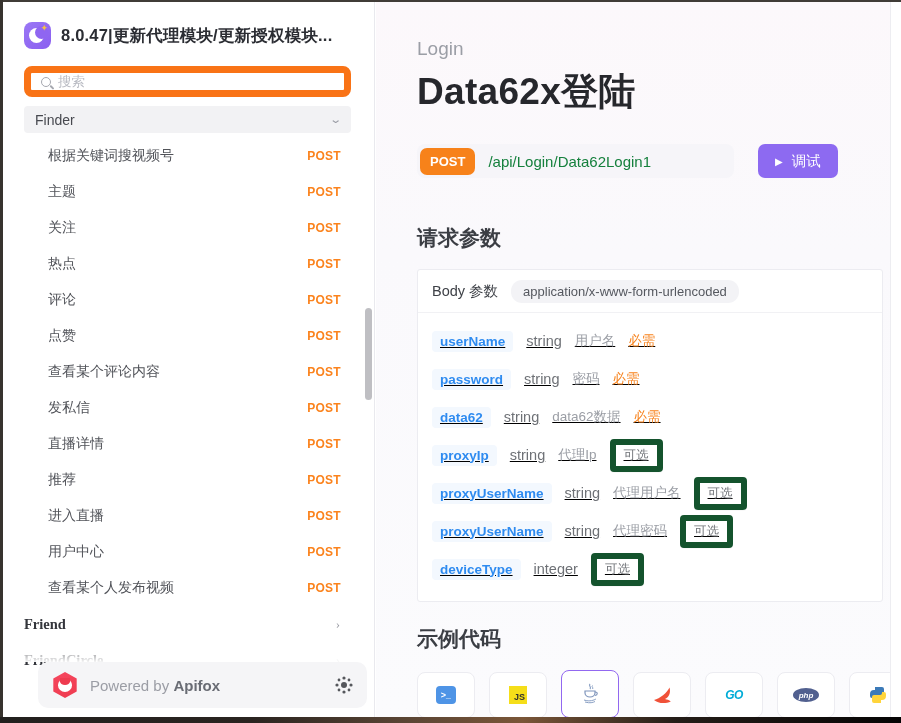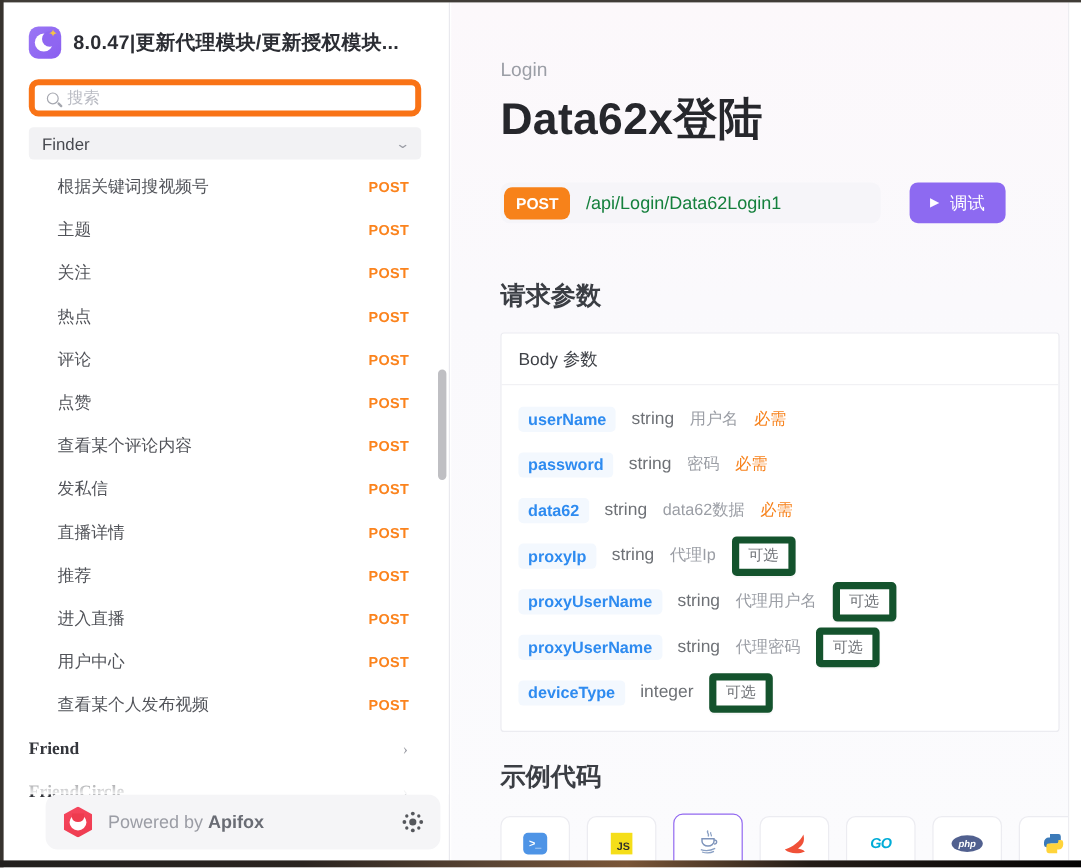--- a/index.html
+++ b/index.html
@@ -17,21 +17,21 @@
     border-right:1px solid #e9e9ee; overflow:hidden; }
 
   .logo-row { margin:20px 0 0 21px; display:flex; align-items:center; gap:10px; }
   .app-logo { width:27px; height:27px; border-radius:8px; background:linear-gradient(135deg,#9a77f5,#8a5ef0);
     position:relative; flex:none; }
   .app-logo .moon { position:absolute; left:5px; top:6px; width:15px; height:15px; border-radius:50%; background:#fff; }
   .app-logo .moon-mask { position:absolute; left:11px; top:4px; width:13px; height:13px; border-radius:50%; background:#8f66f1; }
   .app-logo .star { position:absolute; right:3px; top:2px; font-size:9px; color:#f6c244; line-height:9px; }
   .app-title { font-size:16.5px; font-weight:700; color:#2b2d33; letter-spacing:.2px; white-space:nowrap; }
 
-  .search-box { margin:17px 0 0 21px; width:327px; height:31px; border:5px solid #f97316; border-radius:8px;
+  .search-box { margin:17px 0 0 21px; width:327px; height:31px; border:7px solid #f97316; border-radius:8px;
     display:flex; align-items:center; padding:0 10px; gap:7px; background:#fff; }
   .mag { width:10px; height:10px; border:1.6px solid #a6a8b0; border-radius:50%; position:relative; flex:none; }
   .mag::after { content:""; position:absolute; width:1.6px; height:5px; background:#a6a8b0; left:8.5px; top:7.5px;
     transform:rotate(-45deg); border-radius:1px; }
   .search-input { border:none; outline:none; flex:1; font-size:13.5px; color:#55575e; font-family:inherit; background:transparent; }
   .search-input::placeholder { color:#b9bbc3; }
 
   .section-row { margin:9px 0 0 21px; width:327px; height:27px; background:#f2f2f4; border-radius:4px;
     display:flex; align-items:center; justify-content:space-between; padding:0 11px; cursor:pointer; }
   .section-label { font-size:14px; color:#47494f; }
@@ -66,42 +66,42 @@
   .sun .core { position:absolute; left:6px; top:6px; width:6px; height:6px; border-radius:50%; background:#55575c;
     box-shadow:0 -7px 0 -1.4px #55575c, 0 7px 0 -1.4px #55575c, 7px 0 0 -1.4px #55575c, -7px 0 0 -1.4px #55575c,
       5px -5px 0 -1.6px #55575c, -5px -5px 0 -1.6px #55575c, 5px 5px 0 -1.6px #55575c, -5px 5px 0 -1.6px #55575c; }
 
   
   .main { position:absolute; left:376px; top:2px; width:514px; height:715px; overflow:hidden;
     background:linear-gradient(180deg,#fcf8fb 0%,#faf9fc 35%,#fbfbfd 100%); padding-left:41px; }
   .right-strip { position:absolute; right:0; top:2px; width:11px; height:715px; background:#fff;
     border-left:1px solid #ededf1; }
 
-  .breadcrumb { margin-top:48px; font-size:16px; color:#9b9ea6; }
+  .breadcrumb { margin-top:36px; font-size:19px; color:#9b9ea6; }
   .page-title { margin-top:7px; font-size:37px; font-weight:700; color:#26272c; letter-spacing:.3px; }
 
   .endpoint-row { margin-top:27px; display:flex; align-items:center; gap:24px; }
   .endpoint-bar { width:317px; height:34px; background:#f6f5f9; border-radius:8px; display:flex; align-items:center;
     padding:3px; gap:13px; }
   .method-pill { background:#f7821a; color:#fff; font-size:13px; font-weight:700; padding:6px 10px; border-radius:7px; }
   .endpoint-path { font-size:15px; color:#15803d; }
   .debug-btn { height:34px; padding:0 17px; background:#8d6af1; border:none; border-radius:7px; color:#fff;
     font-size:14.5px; display:flex; align-items:center; gap:9px; cursor:pointer; font-family:inherit; }
   .debug-btn .play { font-size:10px; }
 
   .h2 { margin-top:46px; font-size:21px; font-weight:600; color:#3b3e44; }
 
   .body-card { margin-top:17px; width:466px; background:#fff; border:1px solid #ececf1; border-radius:3px; }
   .card-header { height:43px; display:flex; align-items:center; gap:13px; padding:0 14px;
     border-bottom:1px solid #f1f1f4; }
   .body-label { font-size:14.5px; color:#3e4147; }
   .ct-badge { background:#f3f3f6; border-radius:11px; padding:4px 12px; font-size:13px; color:#55585f; }
 
   .params { padding:9px 14px 13px; }
-  .param-row { height:38px; display:flex; align-items:center; gap:13px; }
+  .param-row { height:38px; display:flex; align-items:center; gap:13px;text-decoration:underline; }
   .pname { color:#2e8bf0; background:#f3f8fe; font-size:13.5px; font-weight:600; padding:3px 8px; border-radius:4px; }
   .ptype { font-size:14.5px; color:#6e7176; }
   .pdesc { font-size:13.5px; color:#9b9ea5; }
   .preq  { font-size:13.5px; color:#f7821c; }
   .popt  { font-size:12.5px; color:#6e7176; border:6px solid #14532d; border-radius:4px; padding:2px 8px;
     background:#fff; box-shadow:0 1px 1px rgba(0,0,0,.03); }
 
   .h2-samples { margin-top:23px; }
   .lang-row { margin-top:19px; display:flex; gap:14px; }
   .lang-card { flex:none; width:58px; height:46px; background:#fff; border:1px solid #ececf1; border-radius:8px;
@@ -236,20 +236,21 @@
       <span class="play">▶</span>
       <span>调试</span>
     </button>
   </div>
 
   <div class="h2">请求参数</div>
 
   <div class="body-card">
     <div class="card-header">
       <span class="body-label">Body 参数</span>
+      <span class="ct-badge">application/x-www-form-urlencoded</span>
     </div>
     <div class="params" id="param-list">
         <div class="param-row">
           <span class="pname">userName</span>
           <span class="ptype">string</span>
           <span class="pdesc">用户名</span>
           <span class="preq">必需</span>
         </div>
         <div class="param-row">
           <span class="pname">password</span>

